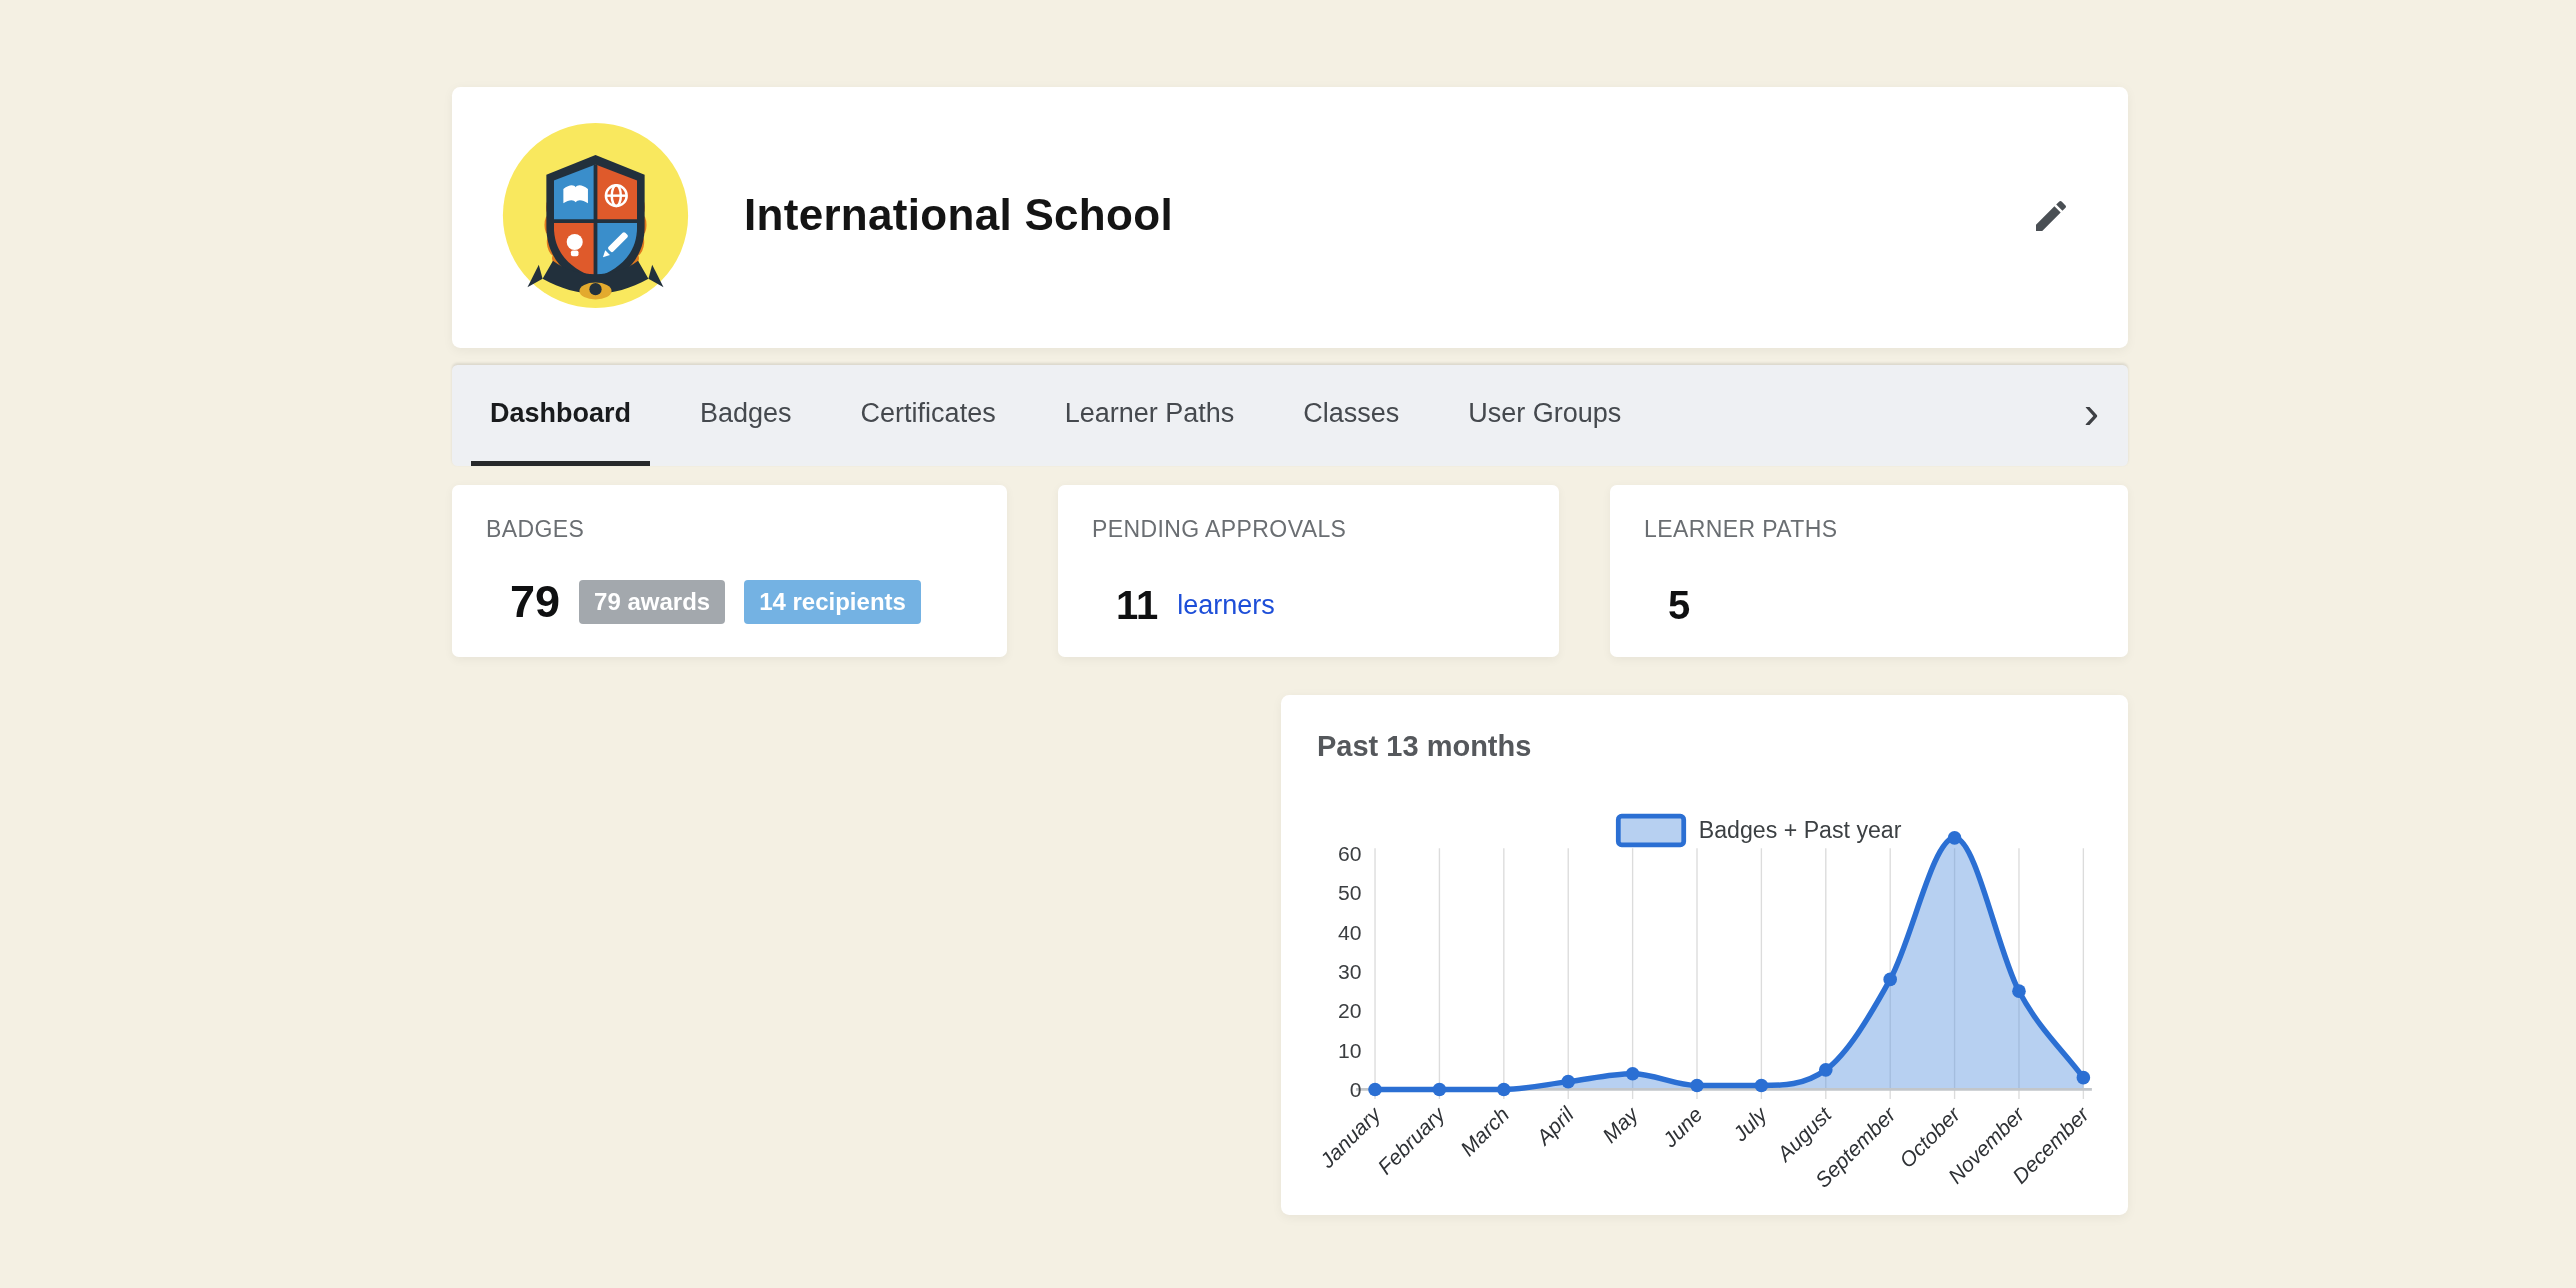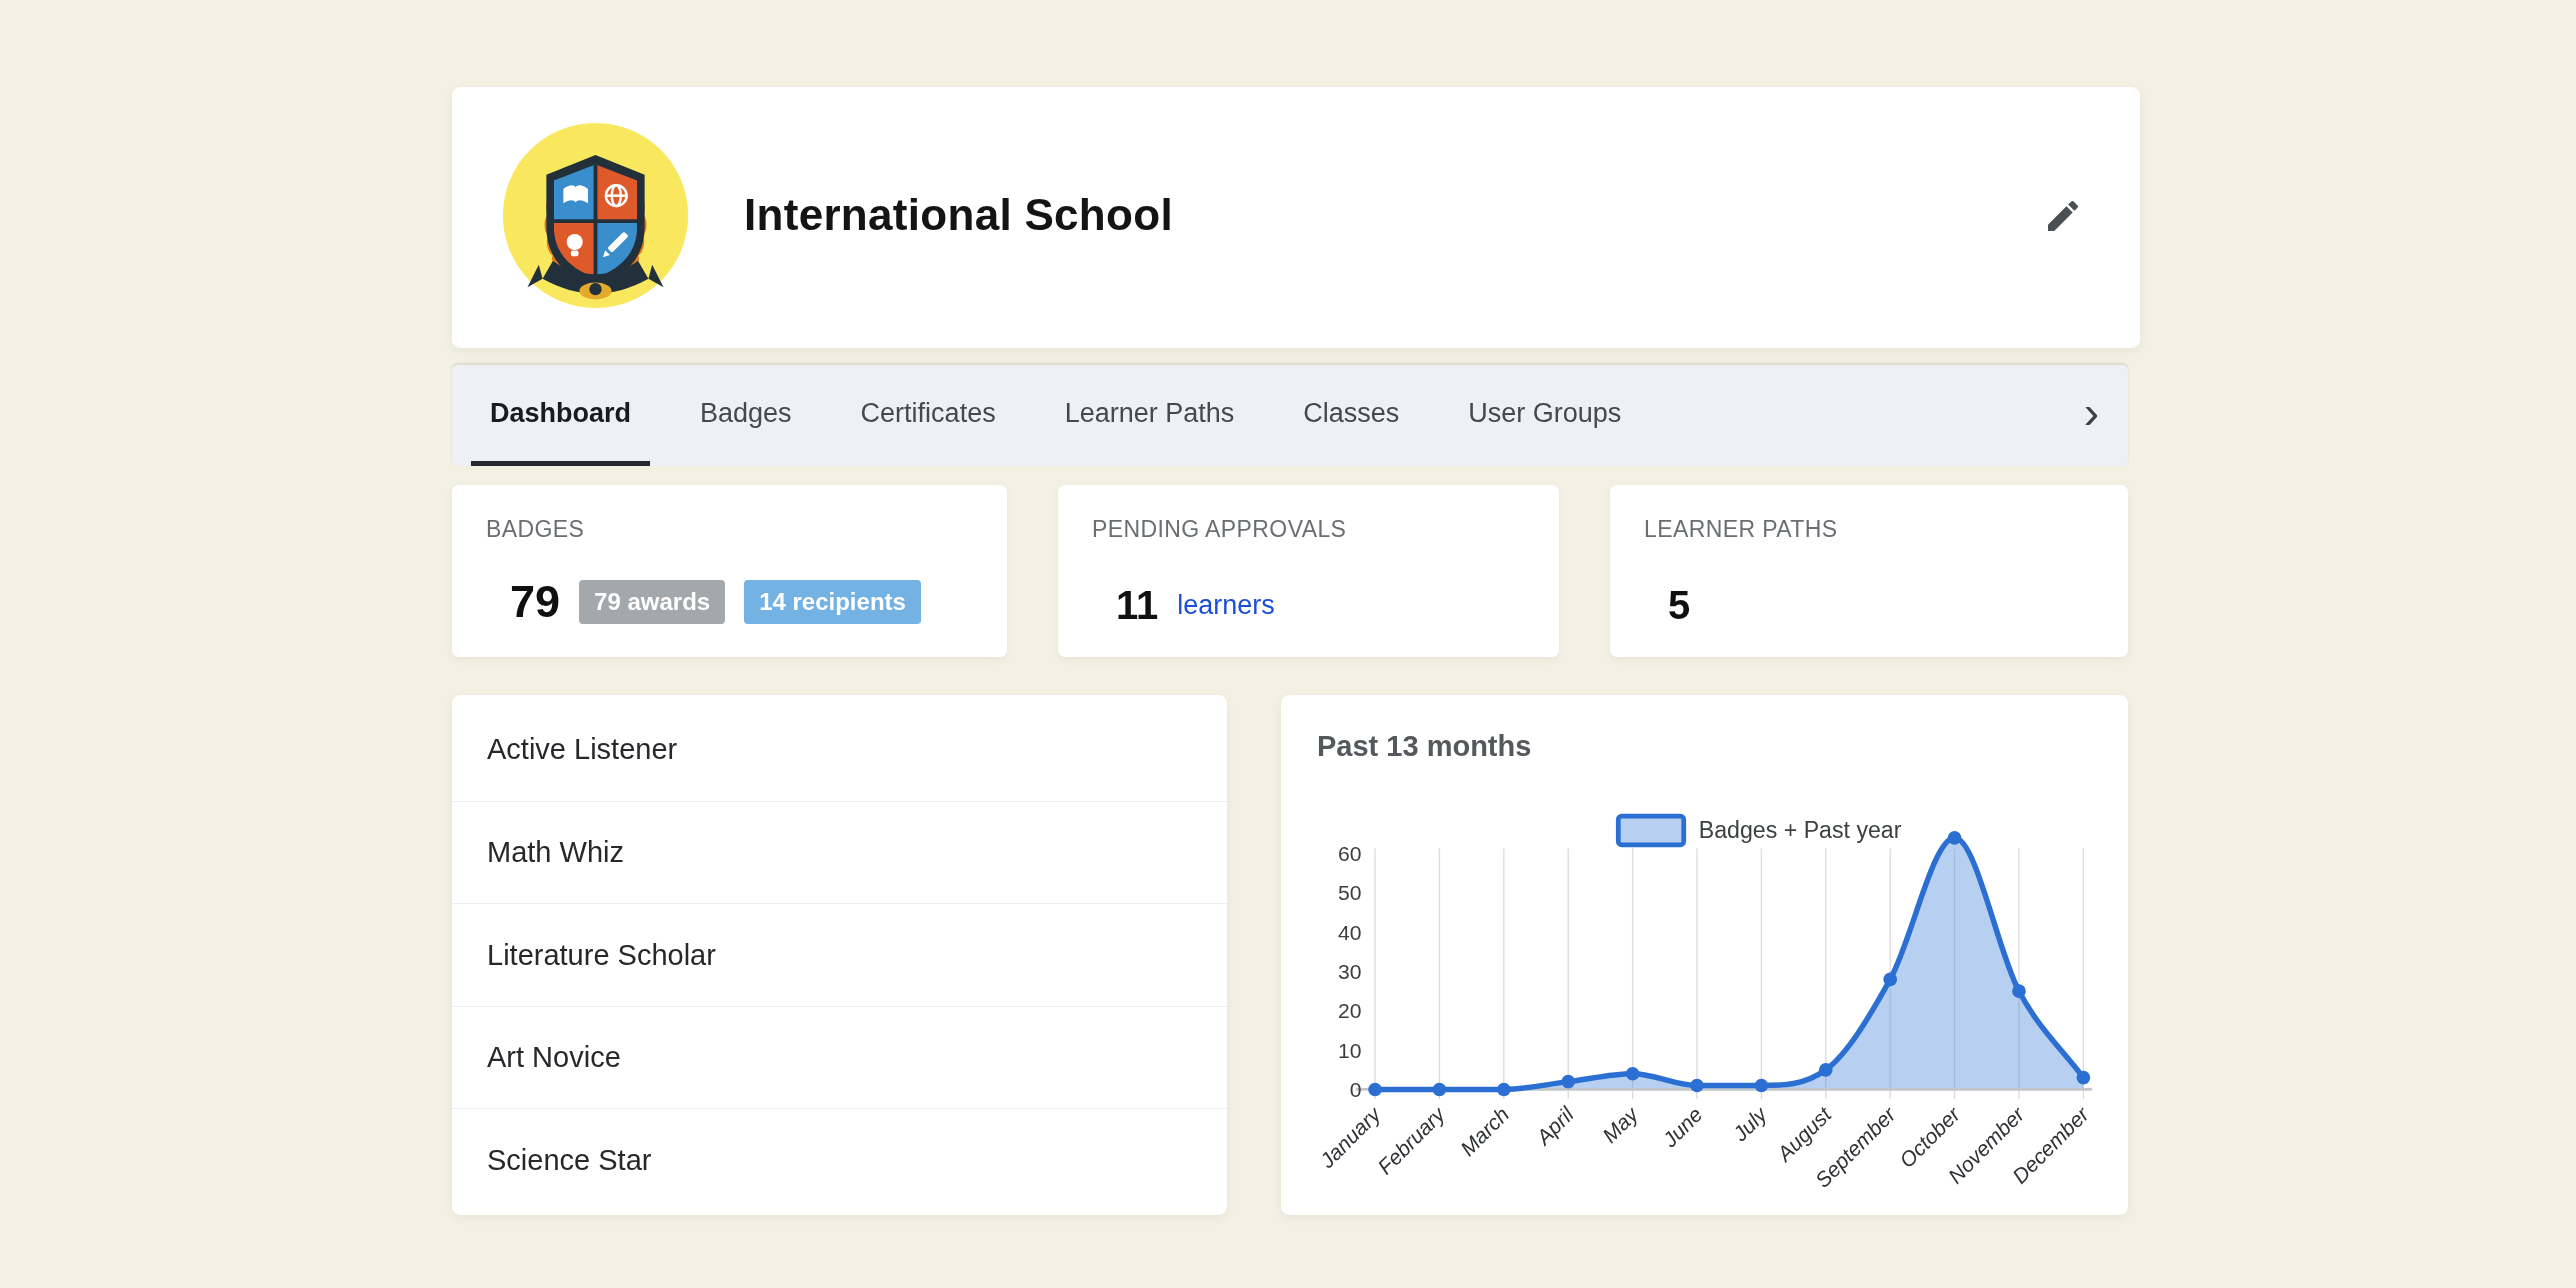--- a/index.html
+++ b/index.html
@@ -1,20 +1,20 @@
 <!DOCTYPE html>
 <html style="font-size:11px"><head>
 <meta charset="utf-8">
 <style>
   html,body{margin:0;padding:0;background:#f4f0e3;font-family:"Liberation Sans",sans-serif;}
   #app{position:relative;width:2576px;height:1288px;overflow:hidden;background:#f4f0e3;}
   .card{position:absolute;background:#ffffff;border-radius:8.2px;box-shadow:0 2.7px 11px rgba(0,0,0,0.05);}
 
   
-  .header-card{left:452px;top:87px;width:1676px;height:261px;padding-left:12px;}
+  .header-card{left:452px;top:87px;width:1676px;height:261px;}
   .logo{position:absolute;left:49px;top:34px;width:189px;height:189px;}
   .school-title{position:absolute;left:292px;top:106px;margin:0;font-size:44px;line-height:1;
     font-weight:bold;color:#141414;letter-spacing:0.3px;}
   .edit-btn{position:absolute;right:57px;top:109px;width:40px;height:40px;background:none;border:none;
     padding:0;cursor:pointer;}
   .edit-btn svg{width:40px;height:40px;display:block;}
 
   
   .tab-bar{position:absolute;left:452px;top:365px;width:1676px;height:101px;background:#eef0f3;
     border-radius:5.5px;display:flex;align-items:stretch;box-shadow:0 -1.4px 2.7px rgba(0,0,0,0.10);}
@@ -145,27 +145,20 @@
       </div>
     </div>
     <div class="stat-card">
       <div class="stat-label">LEARNER PATHS</div>
       <div class="stat-value-row">
         <span class="stat-big">5</span>
       </div>
     </div>
   </div>
 
-  <section class="card badge-card" id="badge-list">
-      <div class="badge-row">Active Listener</div>
-      <div class="badge-row">Math Whiz</div>
-      <div class="badge-row">Literature Scholar</div>
-      <div class="badge-row">Art Novice</div>
-      <div class="badge-row">Science Star</div>
-    </section>
 
   <section class="card chart-card">
     <h2 class="chart-title">Past 13 months</h2>
     <svg id="chart-svg" viewBox="0 0 1243 613">
         <g>
           <line x1="138" x2="138" y1="75" y2="443" stroke="#dcdcdc" stroke-width="2"></line>
           <line x1="232.5" x2="232.5" y1="75" y2="443" stroke="#dcdcdc" stroke-width="2"></line>
           <line x1="327" x2="327" y1="75" y2="443" stroke="#dcdcdc" stroke-width="2"></line>
           <line x1="421.5" x2="421.5" y1="75" y2="443" stroke="#dcdcdc" stroke-width="2"></line>
           <line x1="516" x2="516" y1="75" y2="443" stroke="#dcdcdc" stroke-width="2"></line>

